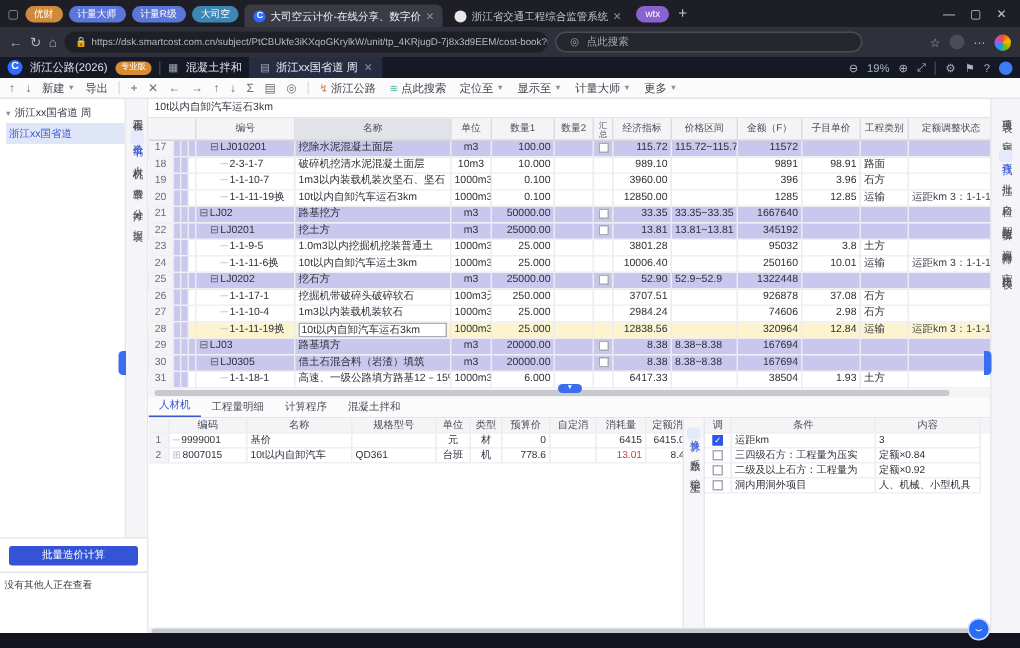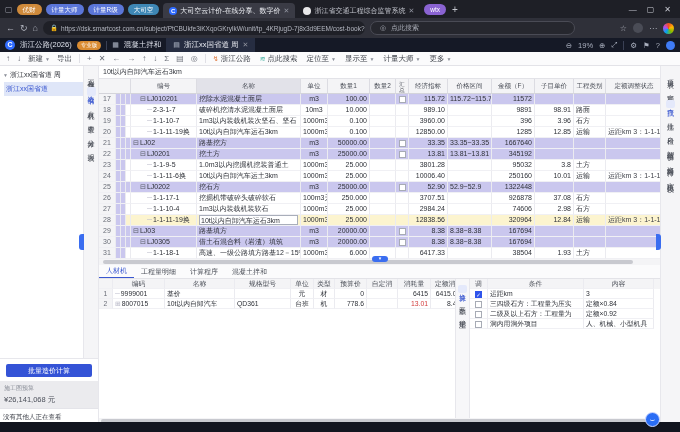--- a/index.html
+++ b/index.html
@@ -643,24 +643,20 @@
           </div>
       </div>
     </div>
     <div class="hscroll">
         <span class="thumb" style="left:2px;width:545px;"></span>
       </div>
   </div>
 
   <div class="footerleft">
     <div class="batch">批量造价计算</div>
-    <div class="budget">
-      <div class="blabel">施工图预算</div>
-      <div class="bval">¥26,141,068 元</div>
-    </div>
     <div class="viewers">没有其他人正在查看</div>
   </div>
 
   <div class="darkstrip"></div>
   <div class="fab">⌣</div>
   <div class="chandle chL"></div>
   <div class="chandle chR"></div>
   <div class="chM">▾</div>
 </div>
 

